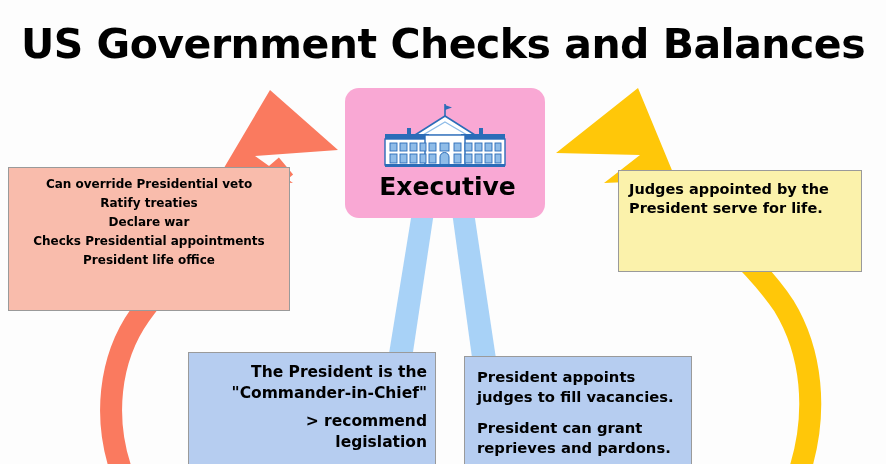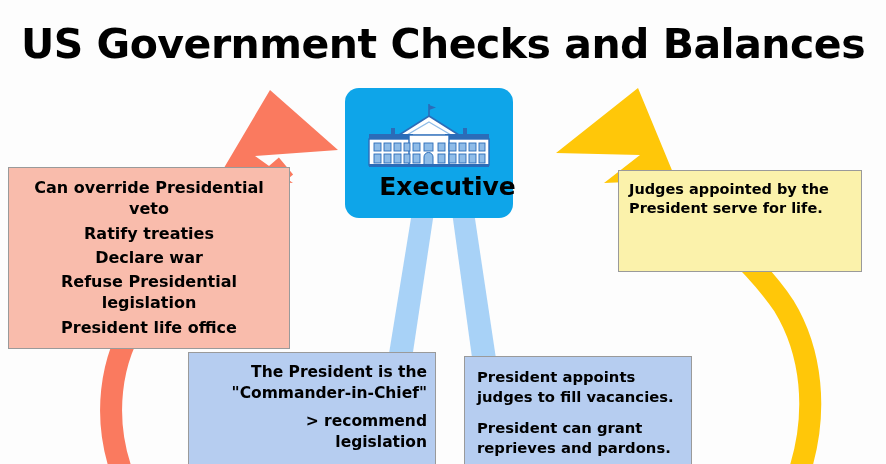--- a/index.html
+++ b/index.html
@@ -38,23 +38,23 @@
     top: 0;
     width: 886px;
     height: 464px;
   }
 
   
   .exec-box {
     position: absolute;
     left: 345px;
     top: 88px;
-    width: 168px;
+    width: 200px;
     height: 130px;
-    background: #0ea5e9;
+    background: #f9a8d4;
     border-radius: 14px;
     z-index: 5;
   }
   .exec-icon {
     position: absolute;
     left: 50%;
     top: 14px;
     transform: translateX(-50%);
     width: 136px;
     height: 68px;
@@ -77,23 +77,23 @@
     border: 1.5px solid #9a9a9a;
     z-index: 6;
     color: #000000;
     font-weight: bold;
   }
 
   .box-legislative {
     left: 8px;
     top: 167px;
     width: 282px;
-    height: 182px;
+    height: 144px;
     background: #f9bcac;
-    font-size: 16px;
+    font-size: 12px;
     line-height: 1.33;
     text-align: center;
     padding: 6px 4px 0 4px;
   }
   .box-legislative .line { display: block; margin: 3px 0; }
   .box-legislative .line.tight { margin-bottom: 0; }
   .box-legislative .line.tight2 { margin-top: 0; }
 
   .box-judicial {
     left: 618px;
@@ -219,21 +219,21 @@
 
       <rect x="8" y="62" width="120" height="3" fill="#2b6cb8"></rect>
     </svg>
     <div class="exec-label">Executive</div>
   </div>
 
   <div class="box box-legislative">
     <span class="line">Can override Presidential veto</span>
     <span class="line">Ratify treaties</span>
     <span class="line">Declare war</span>
-    <span class="line">Refuse Presidential legislation</span>
+    <span class="line">Checks Presidential appointments</span>
     <span class="line tight2">President life office</span>
   </div>
 
   <div class="box box-judicial">
     <p>Judges appointed by the President serve for life.</p>
   </div>
 
   <div class="box box-commander">
     <p class="hdr">The President is the</p>
     <p class="hdr">"Commander-in-Chief"</p>

